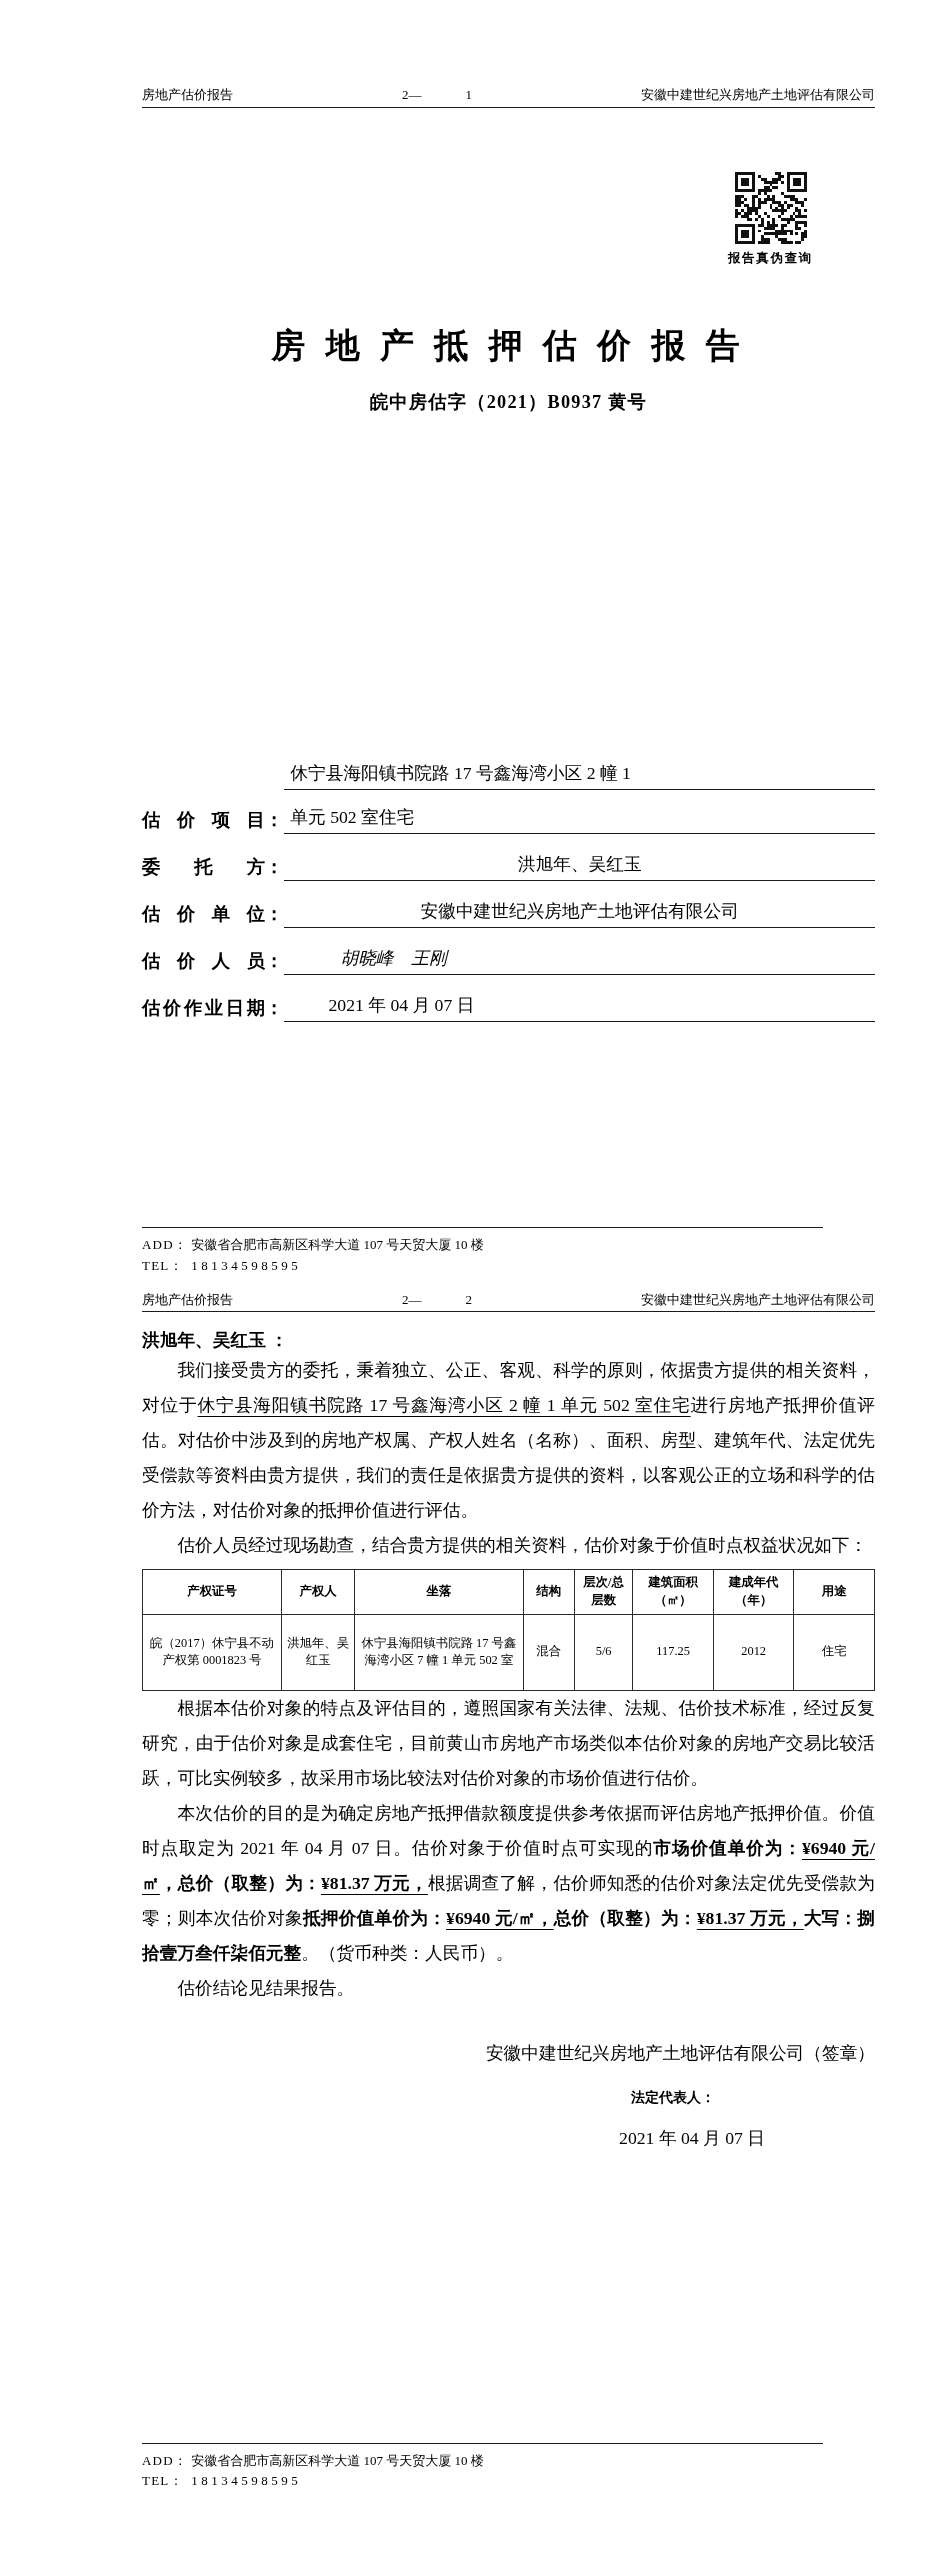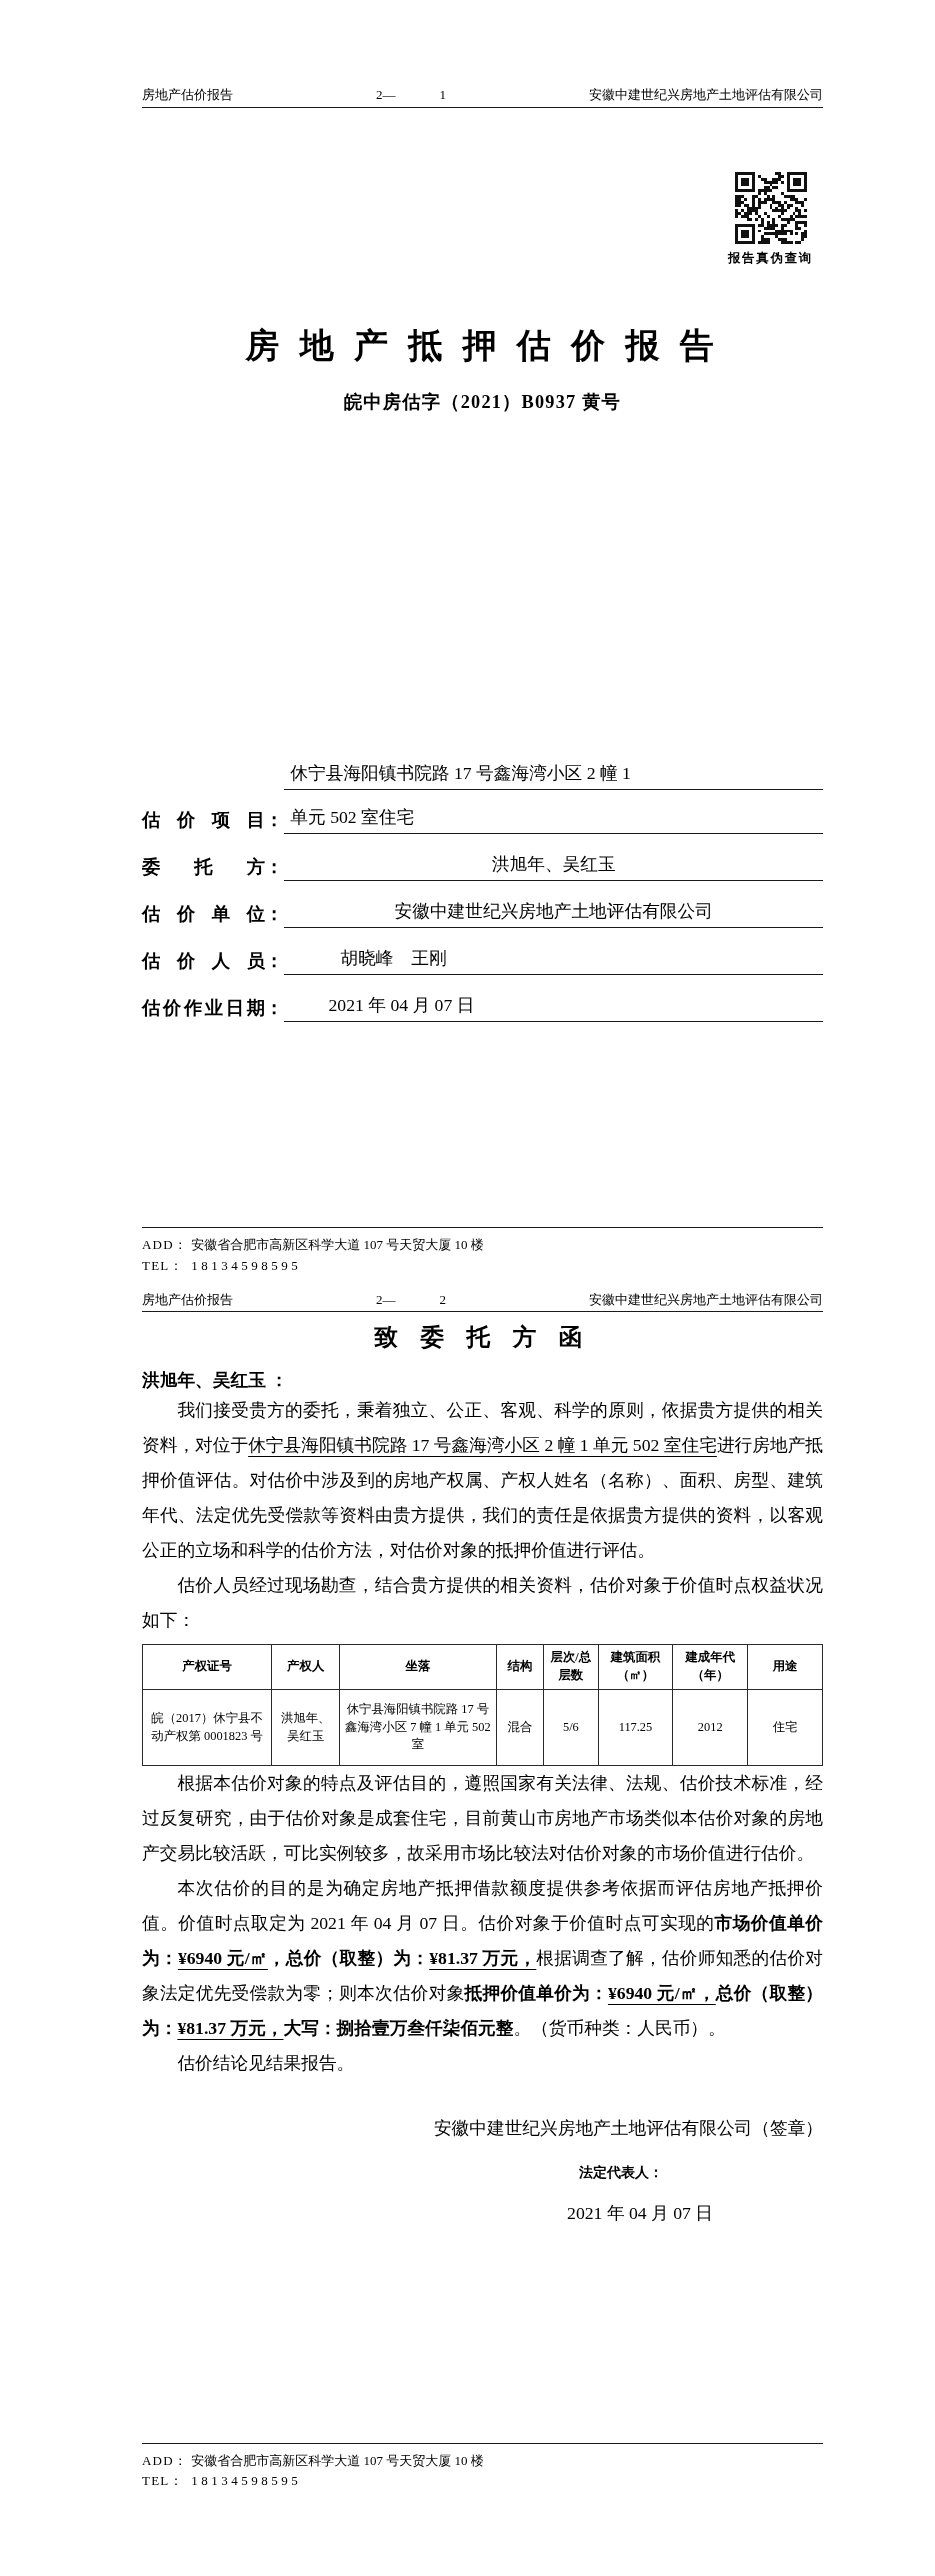--- a/index.html
+++ b/index.html
@@ -1,18 +1,18 @@
 <!DOCTYPE html>
 <html style="font-size:9.4px"><head>
 <meta charset="utf-8">
 <style>
   html,body{margin:0;padding:0;background:#ffffff;}
   body{width:936px;font-family:"Liberation Serif","DejaVu Serif",serif;color:#000;}
   .sheet{width:936px;height:2576px;background:#fff;position:relative;overflow:hidden;}
-  .page{position:relative;height:1288px;box-sizing:border-box;padding-left:142px;padding-right:113px;}
+  .page{position:relative;height:1288px;box-sizing:border-box;padding-left:142px;padding-right:61px;}
   .page1{padding-top:87px;}
   .page2{padding-top:3.5px;}
 
   
   .page-header{display:flex;justify-content:space-between;align-items:flex-end;
     font-size:13px;line-height:15.3px;border-bottom:1.2px solid #1a1a1a;padding-bottom:4.7px;}
   .header-center{display:flex;gap:44px;}
 
   
   .qr-block{position:absolute;top:172px;right:117px;width:97px;text-align:center;}
@@ -26,21 +26,21 @@
 
   
   .form{margin-top:345px;font-size:17.7px;}
   .form-row{display:flex;align-items:flex-end;margin-bottom:16.5px;line-height:27px;}
   .form-label{display:inline-block;width:123px;font-weight:bold;font-size:18.3px;
     text-align:justify;text-align-last:justify;}
   .form-colon{font-weight:bold;font-size:18.3px;margin-right:1.2px;}
   .form-value-col{flex:1;}
   .form-value{border-bottom:1.2px solid #1a1a1a;padding:0 5.9px 2.4px 5.9px;text-align:center;}
   .form-value.al-left{text-align:left;}
-  .form-value.pad-staff{text-align:left;padding-left:56px;}
+  .form-value.pad-staff{text-align:left;padding-left:56px;font-style:italic;}
   .form-value.pad-date{text-align:left;padding-left:44px;}
   .form-value.line2{margin-top:14px;}
 
   
   .page-footer{position:absolute;left:142px;right:113px;border-top:1.2px solid #1a1a1a;padding-top:7px;}
   .page1 .page-footer{bottom:11.8px;}
   .page2 .page-footer{bottom:84px;}
   .footer-line{font-size:13px;line-height:20.6px;}
   .footer-label{display:inline-block;min-width:46px;letter-spacing:1.2px;}
   .tel-value{letter-spacing:3.5px;}
@@ -456,21 +456,20 @@
 
     <header class="page-header">
       <span>房地产估价报告</span>
       <span class="header-center">
         <span>2—</span>
         <span>2</span>
       </span>
       <span>安徽中建世纪兴房地产土地评估有限公司</span>
     </header>
 
-    <h2 class="letter-title">致 委 托 方 函</h2>
 
     <div class="salutation">洪旭年、吴红玉 ：</div>
 
     <p class="body para1"><span>我们接受贵方的委托，秉着独立、公正、客观、科学的原则，依据贵方提供的相关资料，对位于</span><span class="u">休宁县海阳镇书院路 17 号鑫海湾小区 2 幢 1 单元 502 室住宅</span><span>进行房地产抵押价值评估。对估价中涉及到的房地产权属、产权人姓名（名称）、面积、房型、建筑年代、法定优先受偿款等资料由贵方提供，我们的责任是依据贵方提供的资料，以客观公正的立场和科学的估价方法，对估价对象的抵押价值进行评估。</span></p>
 
     <p class="body para2">估价人员经过现场勘查，结合贵方提供的相关资料，估价对象于价值时点权益状况如下：</p>
 
     <table class="prop">
       <colgroup>
         <col style="width:19%">

